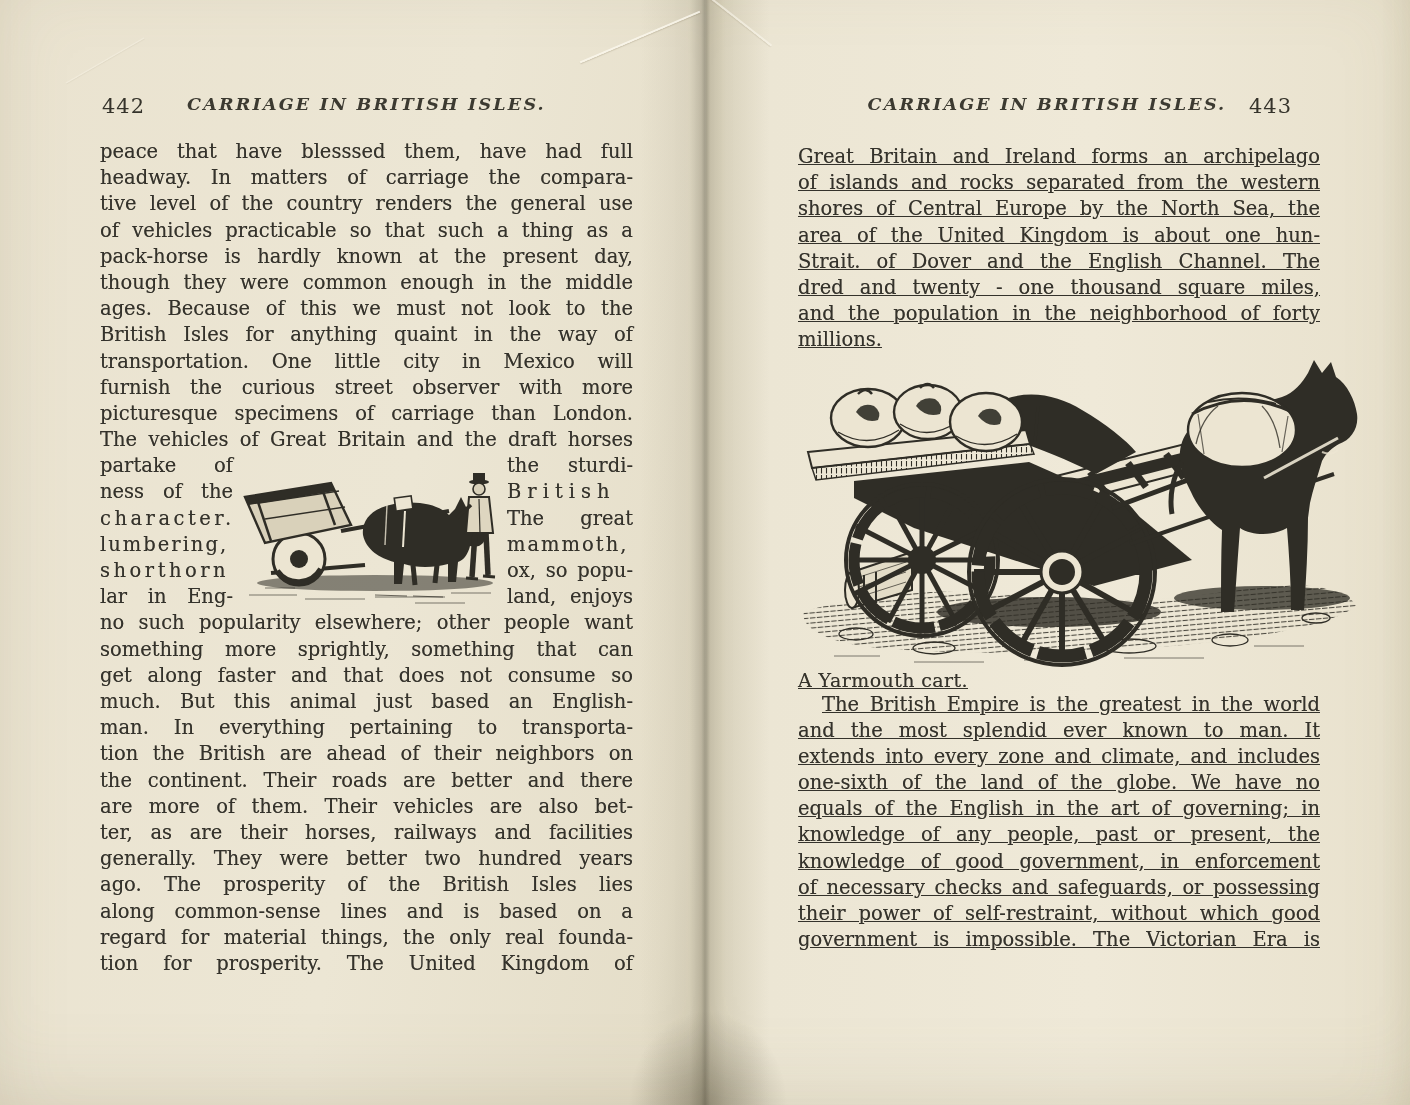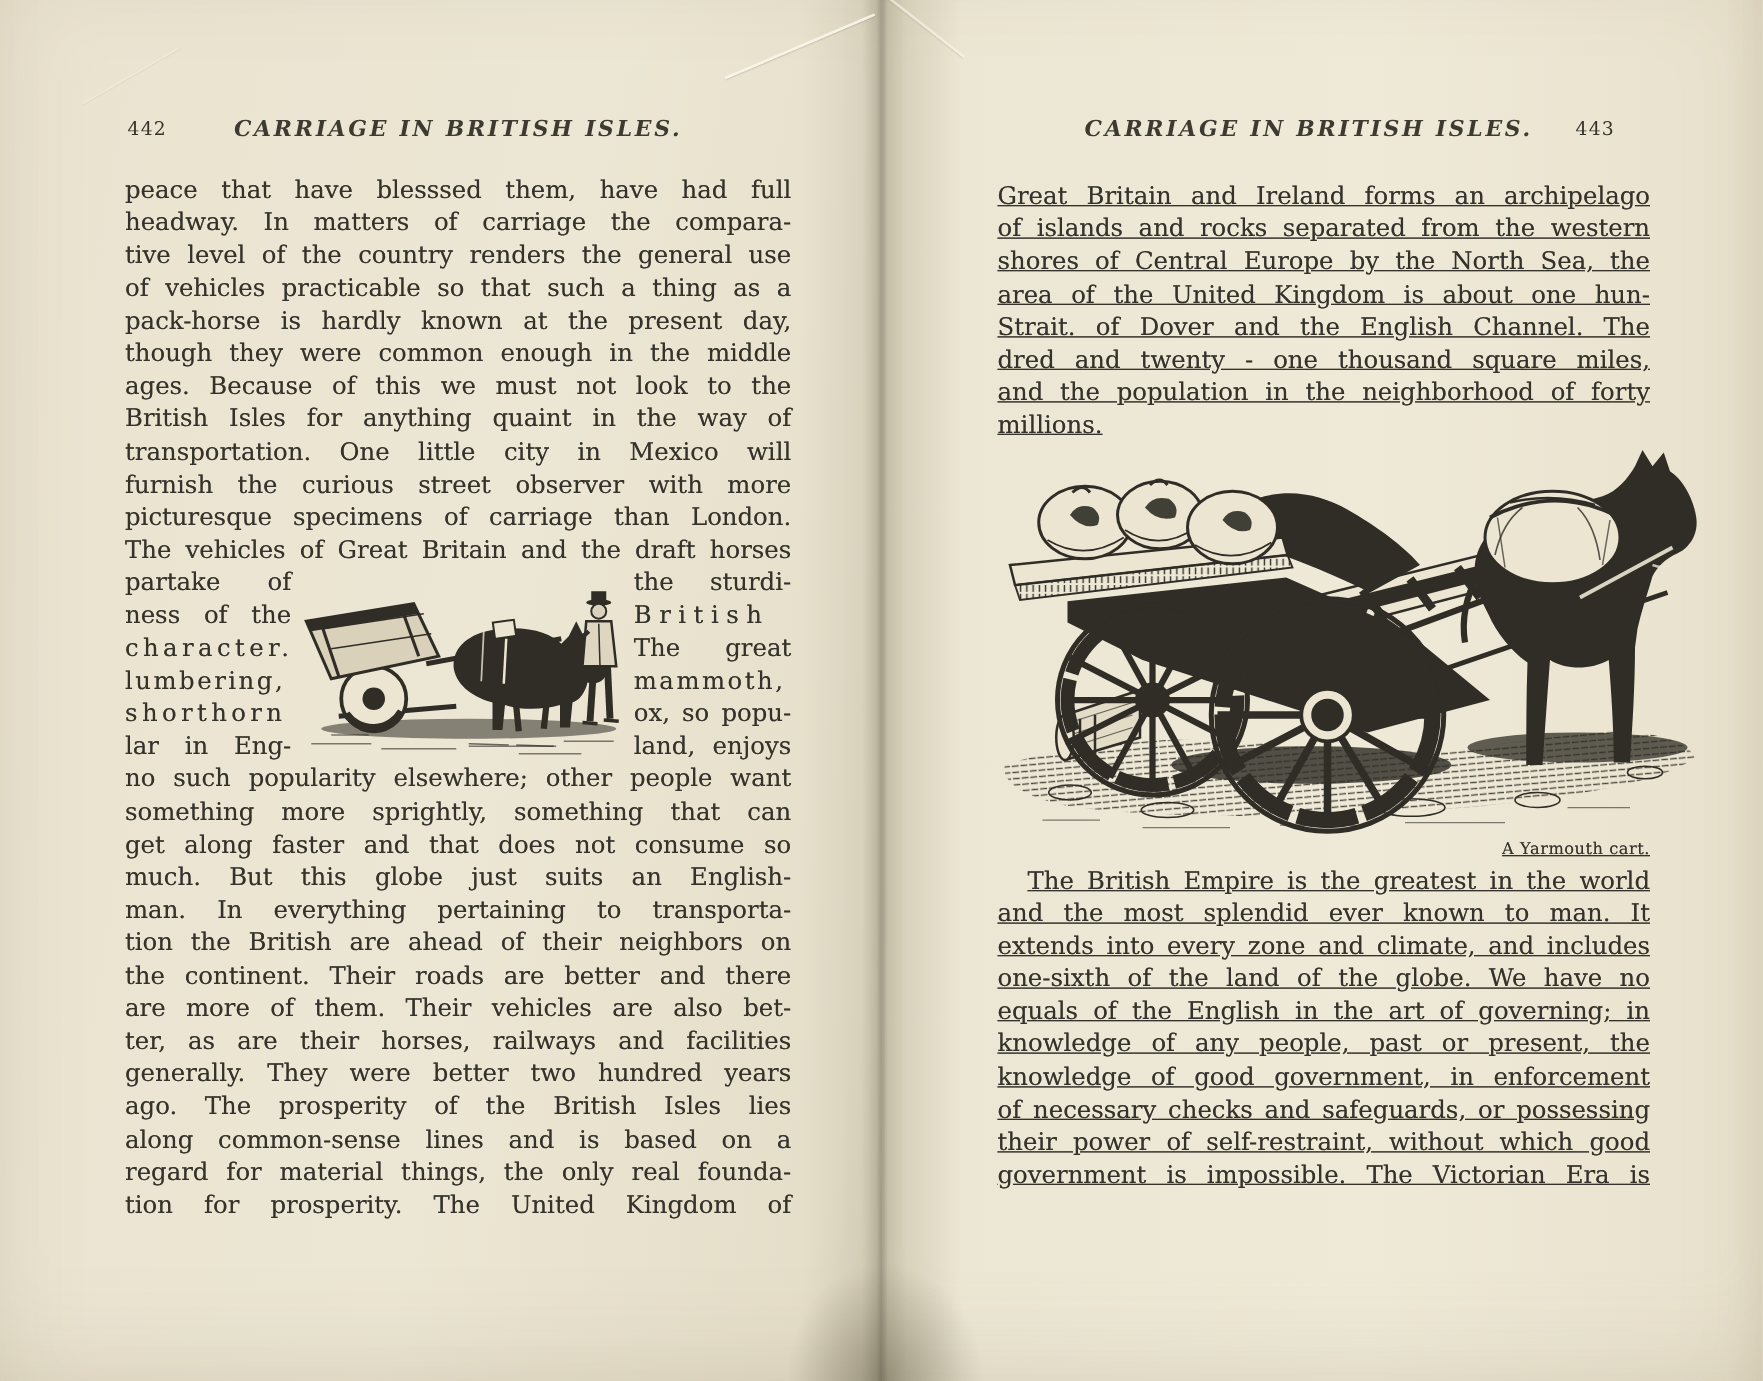--- a/index.html
+++ b/index.html
@@ -31,21 +31,21 @@
   .crease{position:absolute;z-index:7;pointer-events:none;background:rgba(250,247,236,.85);box-shadow:0 1px 1px rgba(130,120,90,.25);}
   .crease.c1{left:575px;top:36px;width:130px;height:2px;transform:rotate(-23deg);}
   .crease.c2{left:700px;top:20px;width:80px;height:2px;transform:rotate(38deg);opacity:.7;}
   .crease.c3{left:60px;top:60px;width:90px;height:1px;transform:rotate(-30deg);opacity:.45;}
 
   .pg-header{position:absolute;top:94px;height:24px;color:#3a382f;}
   .pg-header .running{
     display:block;text-align:center;font-style:italic;font-weight:bold;
     font-size:17.5px;letter-spacing:2.2px;color:#3c3a31;
   }
-  .pg-header .pagenum{position:absolute;top:0;font-size:15px;letter-spacing:1px;color:#35332b;}
+  .pg-header .pagenum{position:absolute;top:0;font-size:21px;letter-spacing:1px;color:#35332b;}
   .pg-header .pagenum.at-left{left:2px;}
   .pg-header .pagenum.at-right{right:16px;}
 
   .text-col{position:absolute;color:#34322b;font-size:19.5px;
     text-shadow:0 0 .5px rgba(52,50,43,.55);}
   .text-col.lp{left:100px;top:139px;width:533px;}
   .text-col.rp{left:786px;top:144px;width:522px;}
 
   .ln{height:26.2px;line-height:26.2px;white-space:nowrap;
       text-align:justify;text-align-last:justify;}
@@ -55,21 +55,21 @@
   .sp2{letter-spacing:3.5px;}
   .sp3{letter-spacing:6px;}
 
   .wrap-row{display:flex;height:157.2px;}
   .wrap-col{width:133px;}
   .wrap-col.rgt{width:126px;}
   .wrap-fig{width:274px;position:relative;}
   .wrap-fig svg{position:absolute;left:2px;top:2px;}
 
   .big-fig{position:relative;width:576px;height:312px;margin-left:-4px;margin-top:2px;}
-  .caption{height:24px;line-height:24px;text-align:right;font-size:13px;
+  .caption{height:24px;line-height:24px;text-align:left;font-size:19px;
     letter-spacing:.4px;color:#35332b;white-space:nowrap;}
   .para2{}
 
   svg .ink{stroke:#2f2d26;}
 </style>
 </head>
 <body>
 
 <div class="spread">
 
@@ -162,21 +162,21 @@
           <div class="ln">The great</div>
           <div class="ln sp1">mammoth,</div>
           <div class="ln">ox, so popu-</div>
           <div class="ln">land, enjoys</div>
         </div>
       </div>
 
       <div class="ln">no such popularity elsewhere; other people want</div>
       <div class="ln">something more sprightly, something that can</div>
       <div class="ln">get along faster and that does not consume so</div>
-      <div class="ln">much.  But this globe just suits an English-</div>
+      <div class="ln">much.  But this animal just based an English-</div>
       <div class="ln">man.  In everything pertaining to transporta-</div>
       <div class="ln">tion the British are ahead of their neighbors on</div>
       <div class="ln">the continent.  Their roads are better and there</div>
       <div class="ln">are more of them.  Their vehicles are also bet-</div>
       <div class="ln">ter, as are their horses, railways and facilities</div>
       <div class="ln">generally.  They were better two hundred years</div>
       <div class="ln">ago.  The prosperity of the British Isles lies</div>
       <div class="ln">along common-sense lines and is based on a</div>
       <div class="ln">regard for material things, the only real founda-</div>
       <div class="ln">tion for prosperity.  The United Kingdom of</div>

